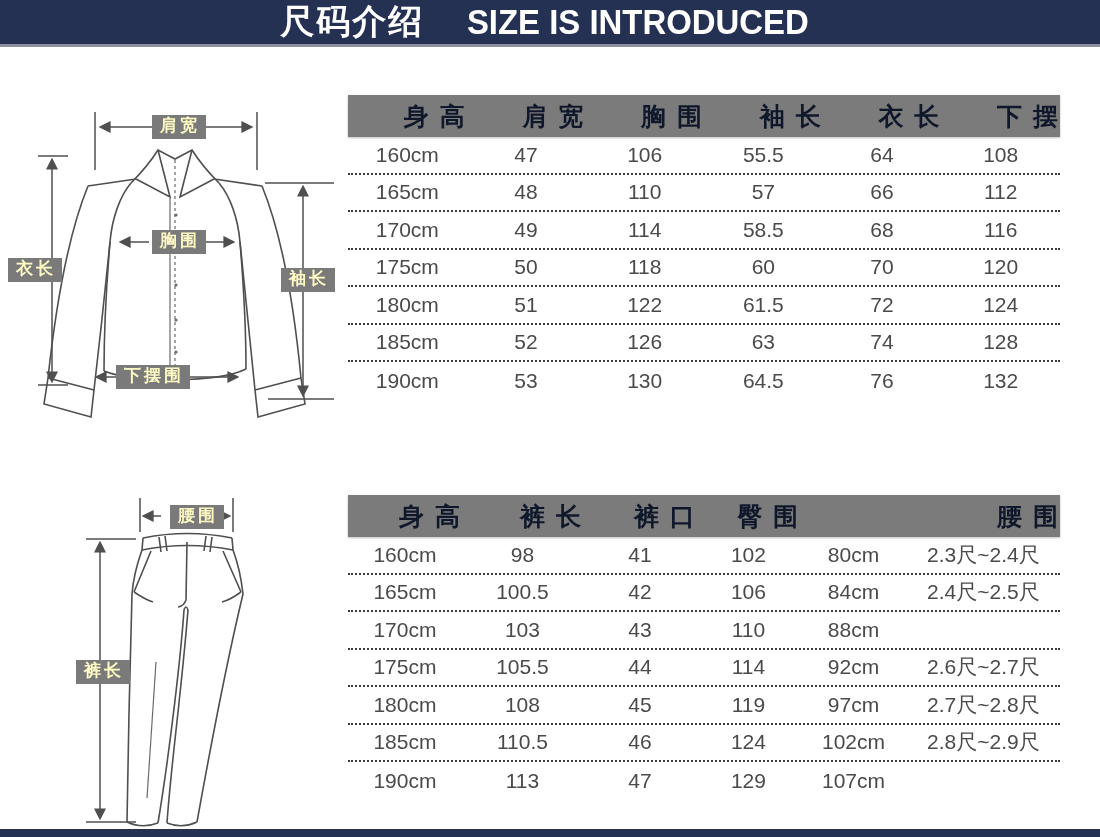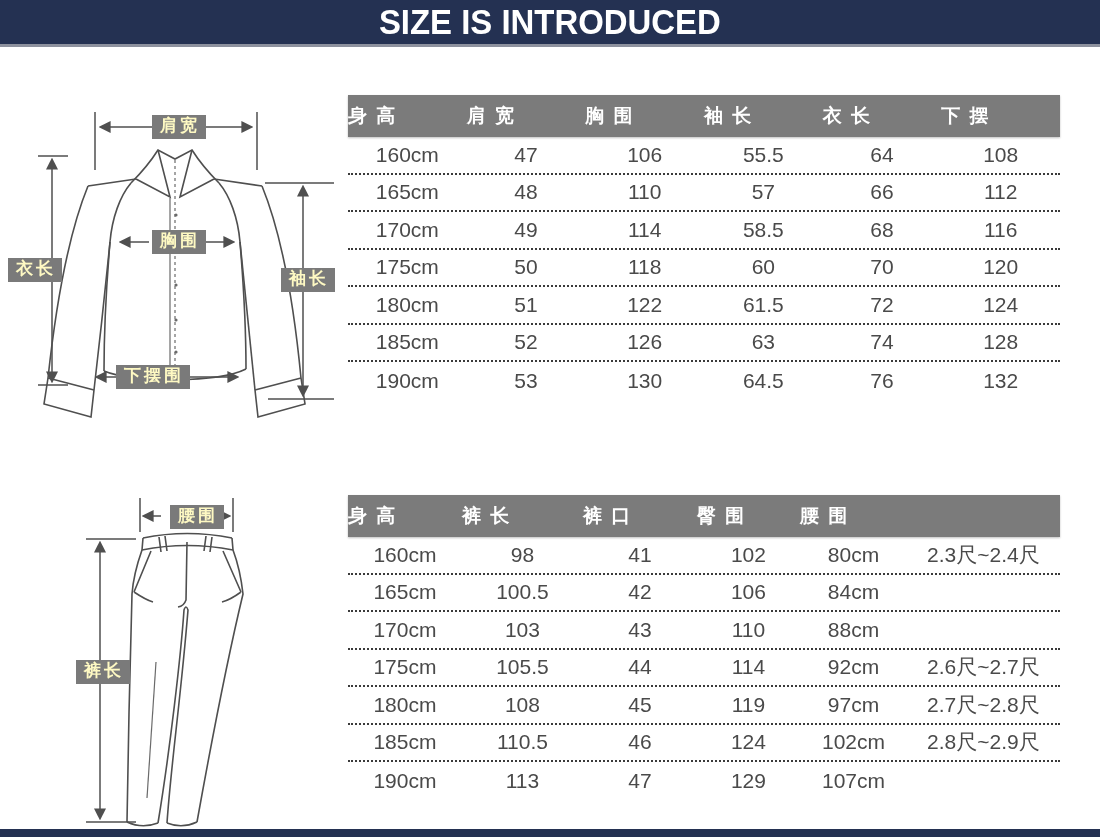--- a/index.html
+++ b/index.html
@@ -38,36 +38,37 @@
   .size-table { position:absolute; left:348px; width:712px; }
   .shirt-table { top:95px; }
   .pants-table { top:495px; }
   .thead, .trow { display:grid; align-items:center; }
   .t1 .thead, .t1 .trow { grid-template-columns:repeat(6,1fr); }
   .t2 .thead, .t2 .trow { grid-template-columns:16% 17% 16% 14.5% 15% 21.5%; }
   .thead {
     height:42px; background:#7b7b7b; box-shadow:0 1px 2px rgba(0,0,0,.25);
   }
   .th {
-    color:#ffffff; font-size:19px; font-weight:700; text-align:left; letter-spacing:2px;
+    color:#0f172a; font-size:25px; font-weight:700; text-align:right; letter-spacing:2px;
   }
   .trow { height:37.5px; }
   .trow.dotted { border-bottom:2px dotted #3a3a3a; }
   .td { color:#4a4a4a; font-size:21px; text-align:center; white-space:nowrap; }
 
   svg .ln { stroke:#4f4f4f; stroke-width:1.6; fill:none; }
   svg .thin { stroke:#6a6a6a; stroke-width:1.2; fill:none; }
   svg .meas { stroke:#4f4f4f; stroke-width:1.5; fill:none; }
 </style>
 </head>
 <body>
 
 <div class="page">
 
   <div class="banner">
+    <span class="zh">尺码介绍</span>
     <span class="en">SIZE IS INTRODUCED</span>
   </div>
 
   <div class="diagram shirt-diagram">
     <svg width="350" height="335" viewBox="0 0 350 335">
       <defs>
         <marker id="ah" viewBox="0 0 10 10" refX="8" refY="5" markerWidth="8" markerHeight="8" orient="auto-start-reverse">
           <path d="M0,0 L10,5 L0,10 z" fill="#4f4f4f"></path>
         </marker>
       </defs>
@@ -246,20 +247,21 @@
         <div class="td">102</div>
         <div class="td">80cm</div>
         <div class="td">2.3尺~2.4尺</div>
       </div>
       <div class="trow dotted">
         <div class="td">165cm</div>
         <div class="td">100.5</div>
         <div class="td">42</div>
         <div class="td">106</div>
         <div class="td">84cm</div>
+        <div class="td">2.4尺~2.5尺</div>
       </div>
       <div class="trow dotted">
         <div class="td">170cm</div>
         <div class="td">103</div>
         <div class="td">43</div>
         <div class="td">110</div>
         <div class="td">88cm</div>
       </div>
       <div class="trow dotted">
         <div class="td">175cm</div>

